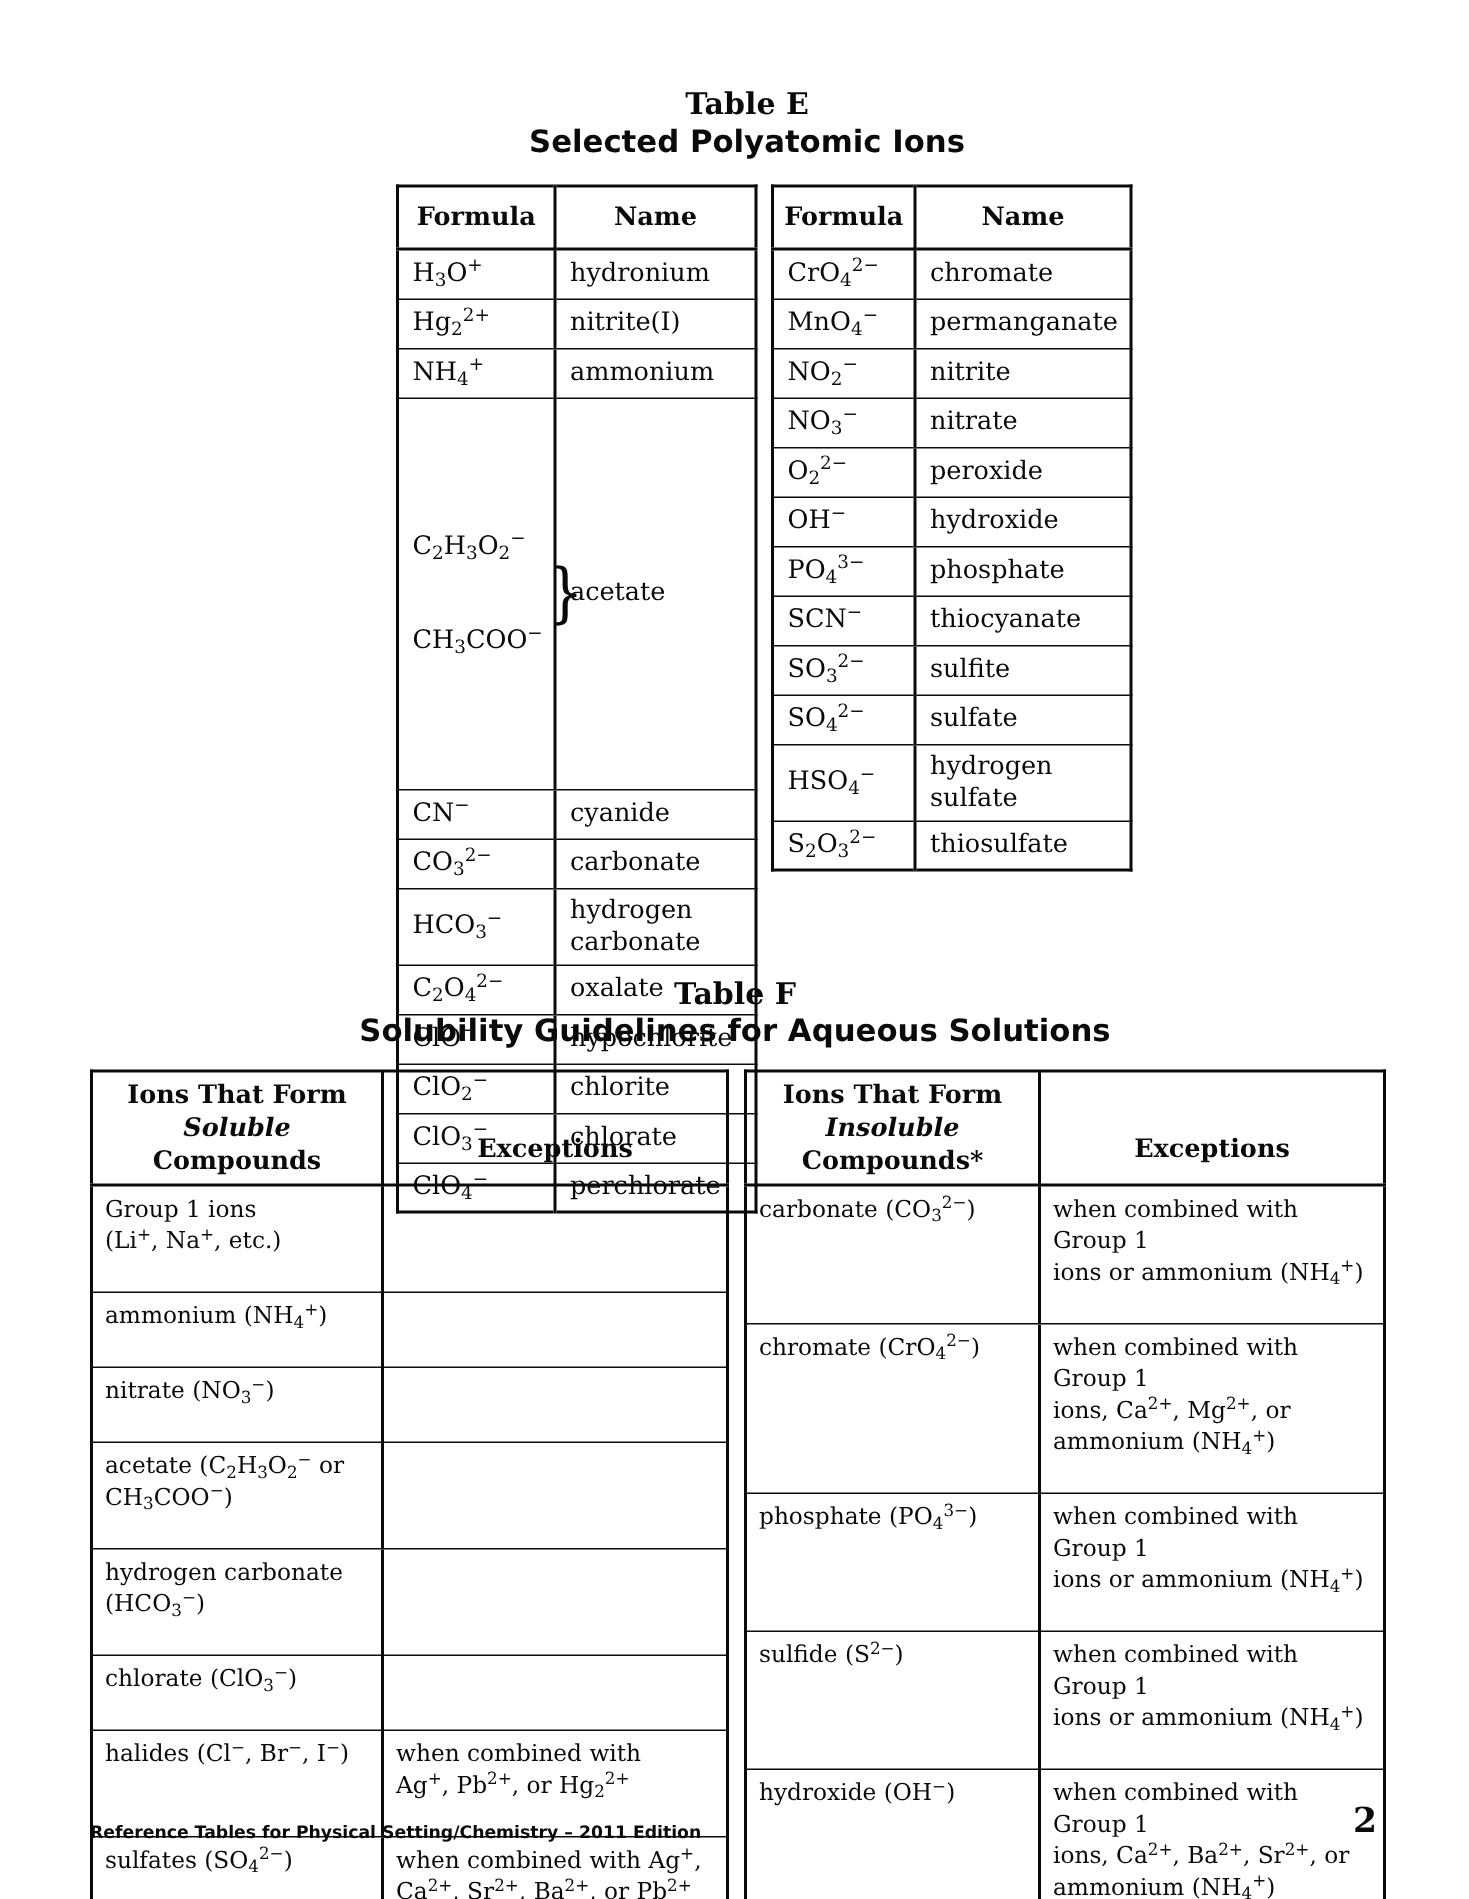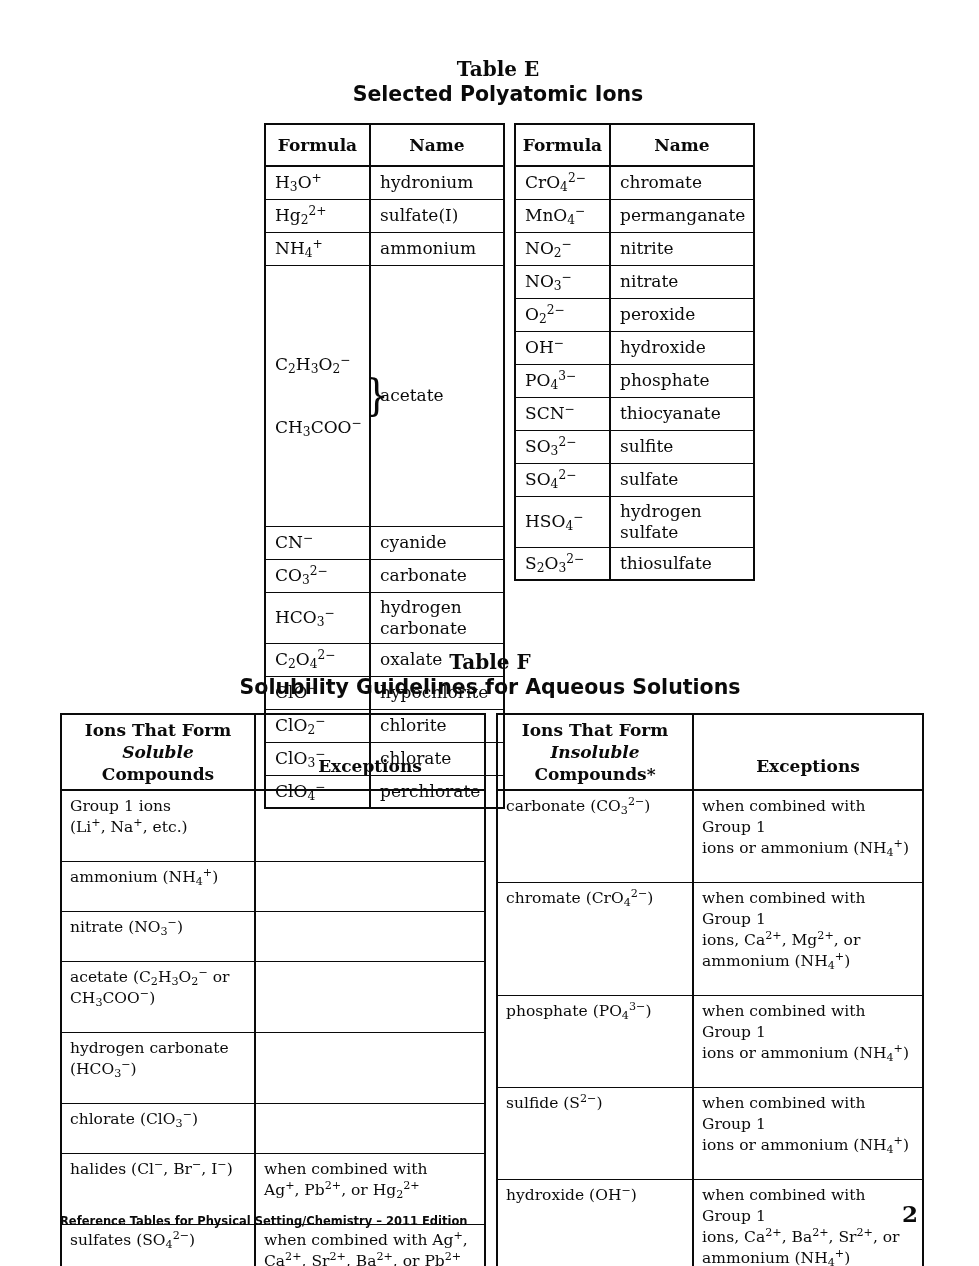--- a/index.html
+++ b/index.html
@@ -114,21 +114,21 @@
           <tr>
         <th>Formula</th>
         <th>Name</th>
       </tr>
       <tr>
             <td>H<sub>3</sub>O<sup>+</sup></td>
             <td>hydronium</td>
           </tr>
       <tr>
             <td>Hg<sub>2</sub><sup>2+</sup></td>
-            <td>sulfate(I)</td>
+            <td>nitrite(I)</td>
           </tr>
       <tr>
             <td>NH<sub>4</sub><sup>+</sup></td>
             <td>ammonium</td>
           </tr>
       <tr>
         <td>
           <div class="acetate-wrap">
             <div class="acetate-lines">
               <div>C<sub>2</sub>H<sub>3</sub>O<sub>2</sub><sup>−</sup></div>

